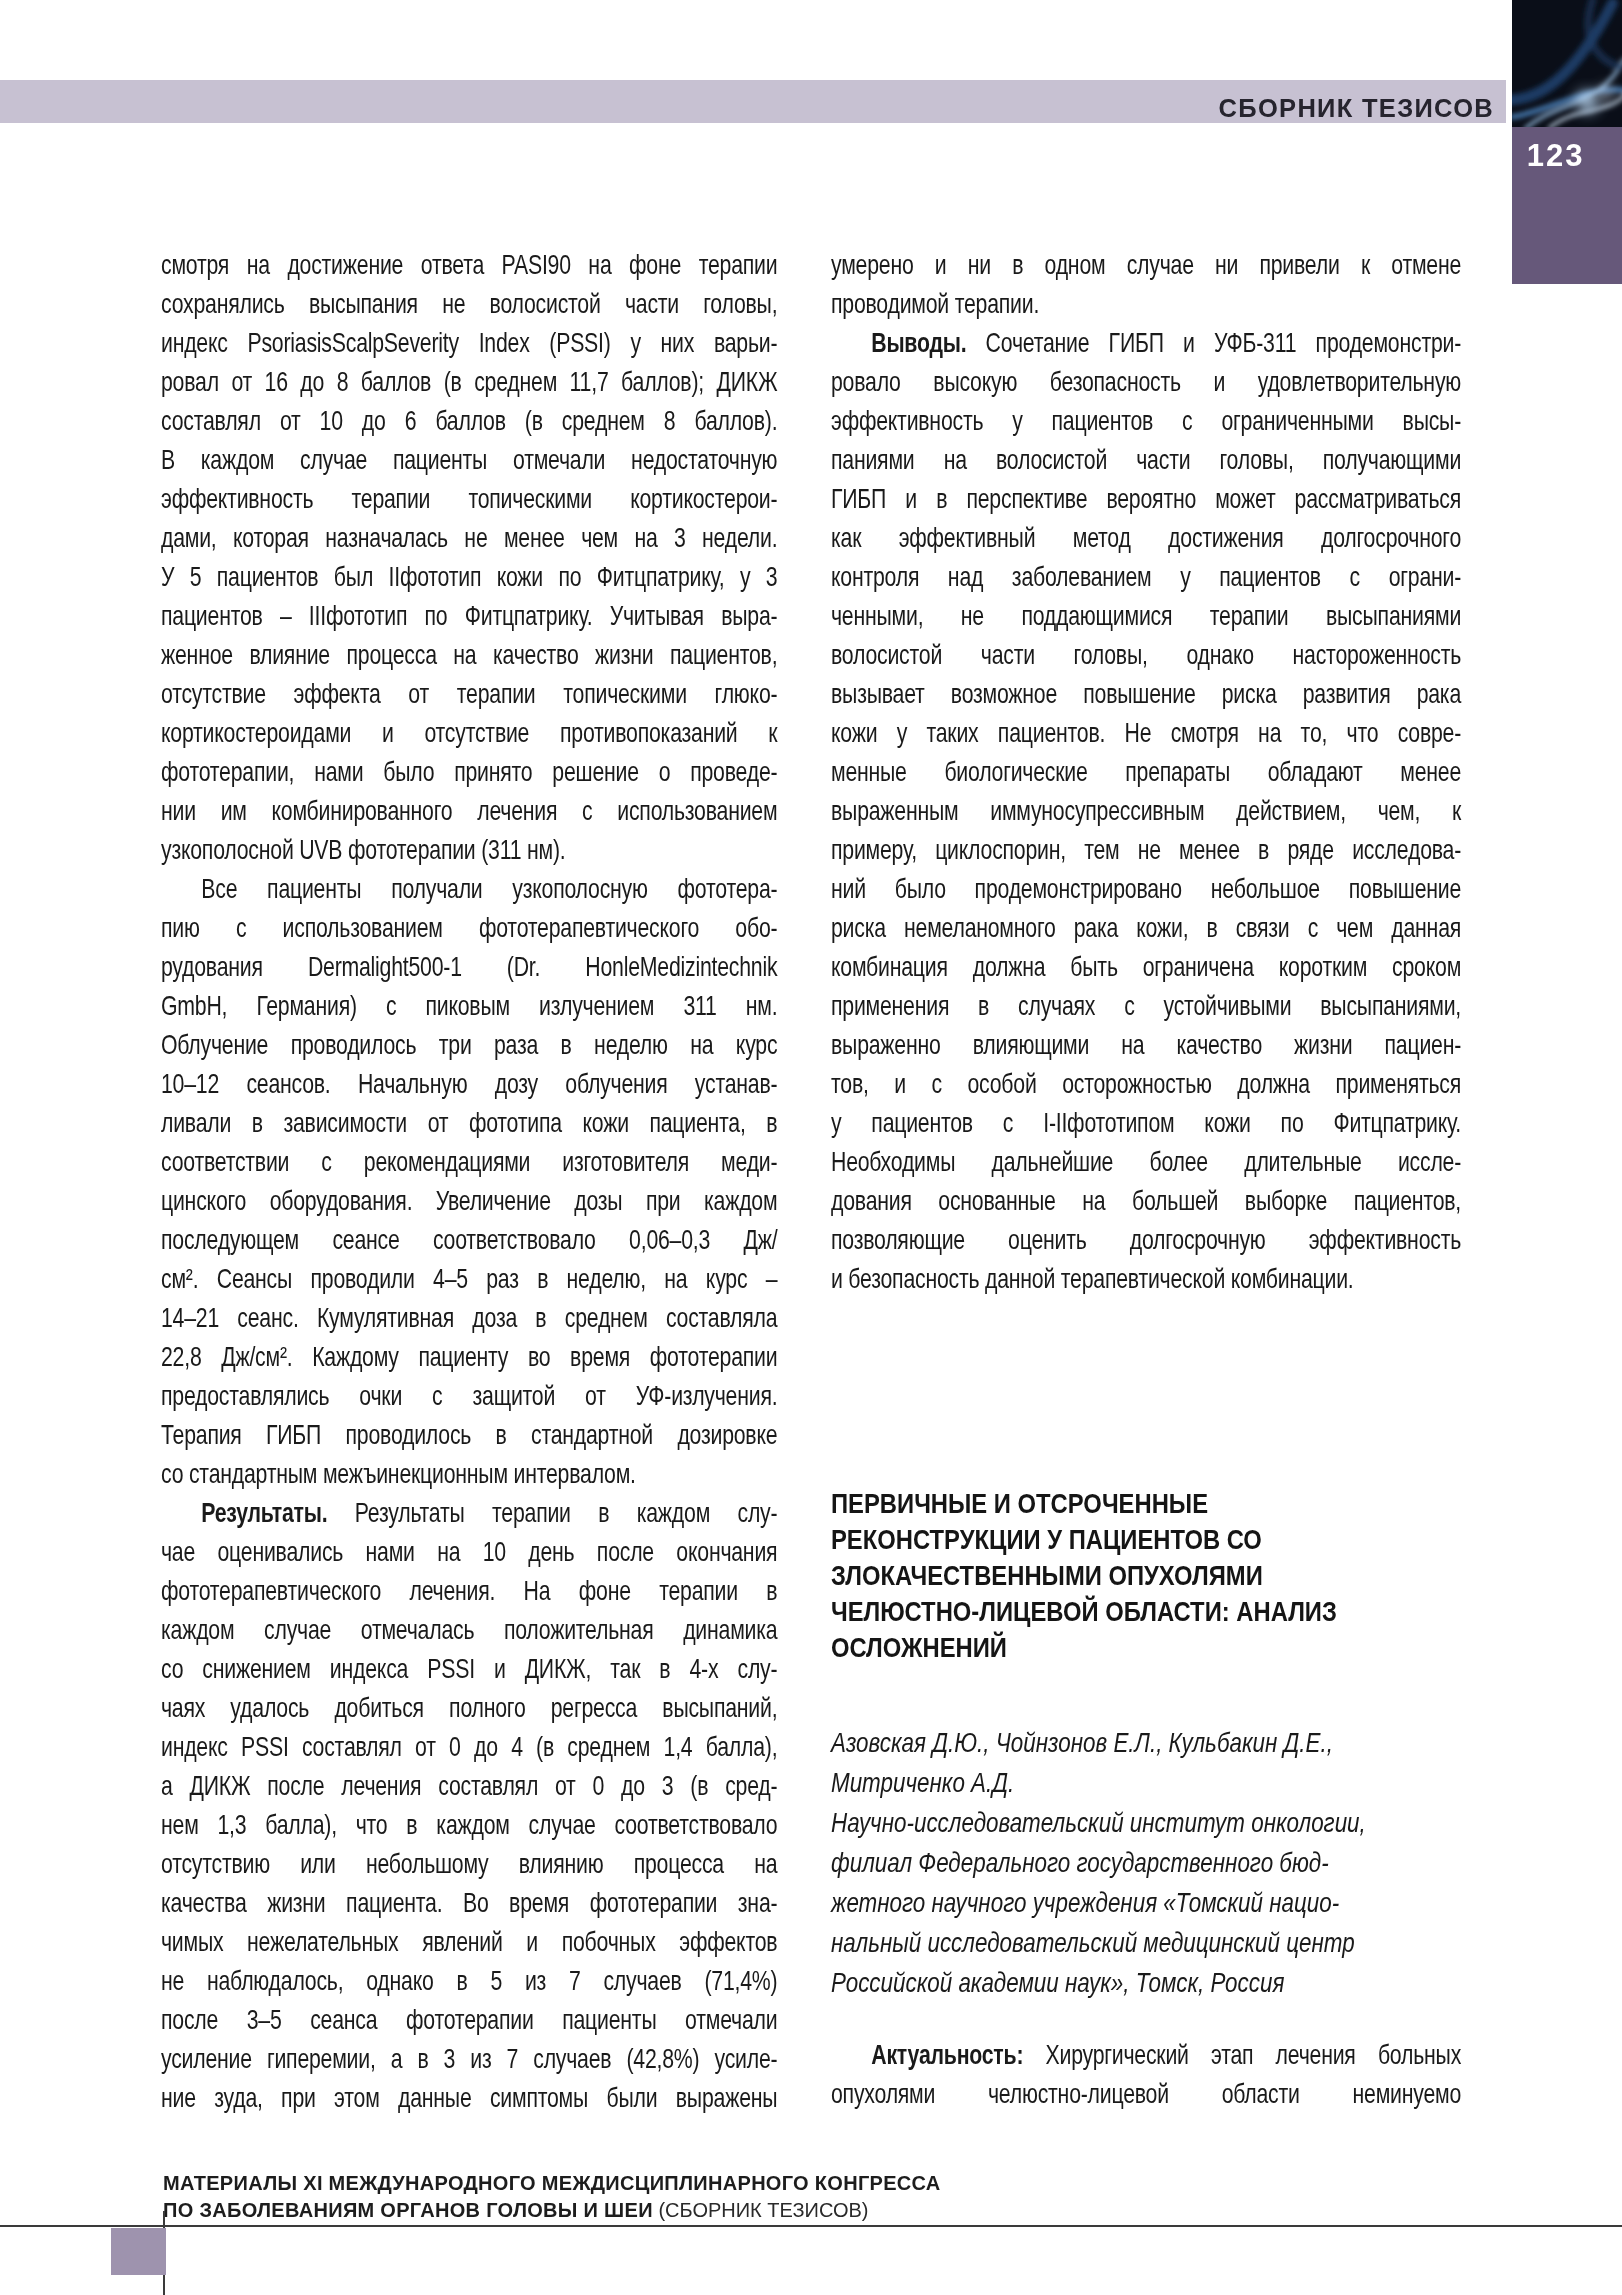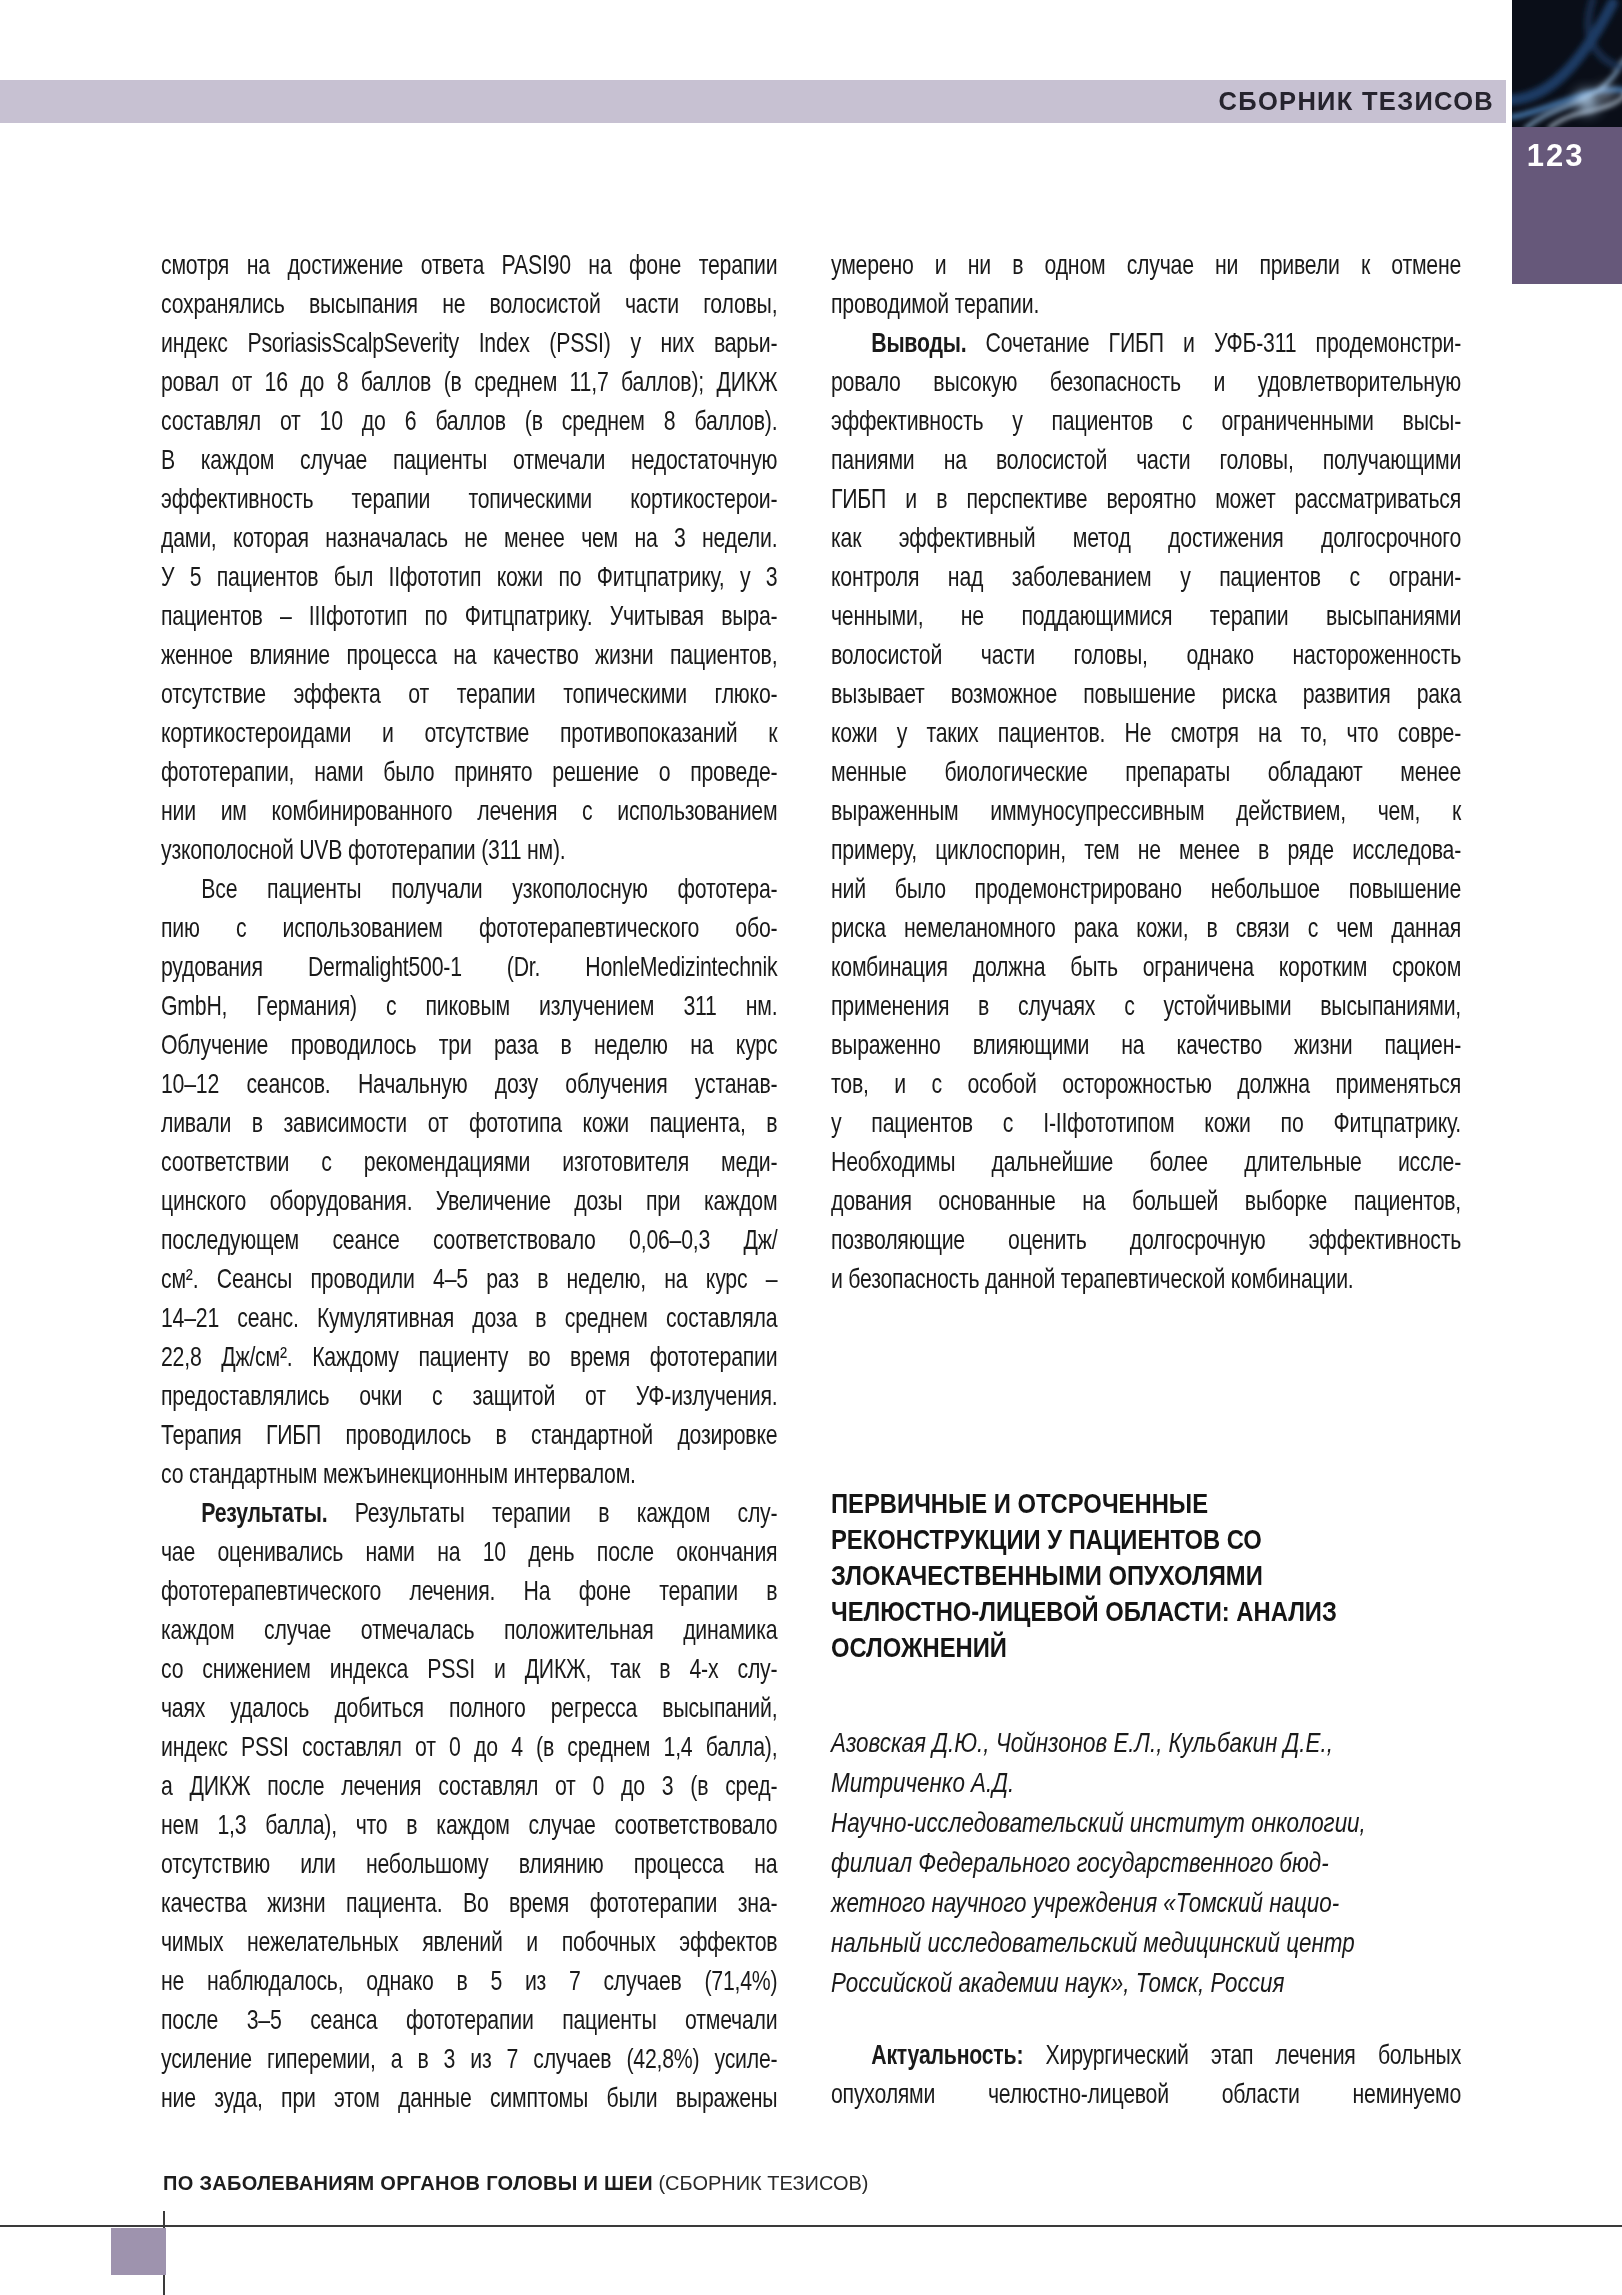--- a/index.html
+++ b/index.html
@@ -4,21 +4,21 @@
 <style>
   html,body{margin:0;padding:0;background:#888;}
   .page{
     position:relative;width:1623px;height:2295px;background:#fff;
     font-family:"Liberation Sans", sans-serif;color:#1a1a1a;overflow:hidden;
   }
   
   .header-bar{
     position:absolute;left:0;top:80px;width:1506px;height:43px;
     background:var(--band,#c7c1d2);
-    display:flex;align-items:center;justify-content:flex-end;
+    display:flex;align-items:flex-end;justify-content:flex-end;
     padding-right:12px;box-sizing:border-box;
   }
   .header-title{font-weight:bold;font-size:25.5px;letter-spacing:1.3px;color:#26242e;}
   .corner-art{position:absolute;left:1512px;top:0;width:111px;height:127px;overflow:hidden;background:#0a0e18;}
   .page-num-block{
     position:absolute;left:1512px;top:127px;width:111px;height:157px;
     background:var(--pageblock,#66587a);box-sizing:border-box;padding:10.7px 0 0 14.7px;
   }
   .page-num{color:#ffffff;font-weight:bold;font-size:31px;letter-spacing:2px;text-align:center;}
   
@@ -195,20 +195,21 @@
         <div>Российской академии наук», Томск, Россия</div>
       </div>
   </div>
 
   <div class="bodycol" id="closing">
       <div class="bline indent"><b>Актуальность:</b> Хирургический этап лечения больных</div>
       <div class="bline">опухолями челюстно-лицевой области неминуемо</div>
     </div>
 
   <div class="footer">
+    <div class="f1">МАТЕРИАЛЫ XI МЕЖДУНАРОДНОГО МЕЖДИСЦИПЛИНАРНОГО КОНГРЕССА</div>
     <div><span class="f2b">ПО ЗАБОЛЕВАНИЯМ ОРГАНОВ ГОЛОВЫ И ШЕИ</span><span class="f2r"> (СБОРНИК ТЕЗИСОВ)</span></div>
   </div>
 
   <div class="hrule"></div>
   <div class="vrule"></div>
   <div class="corner-square"></div>
 
 </div>
 
 

